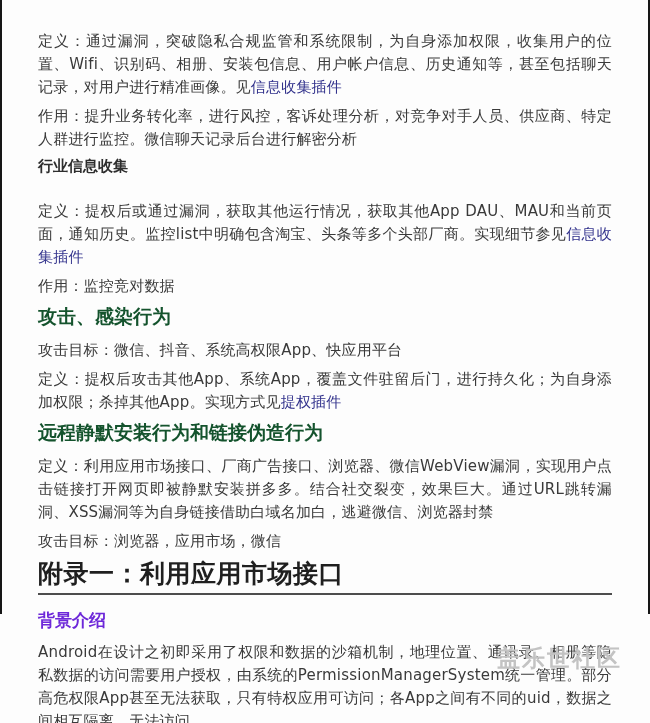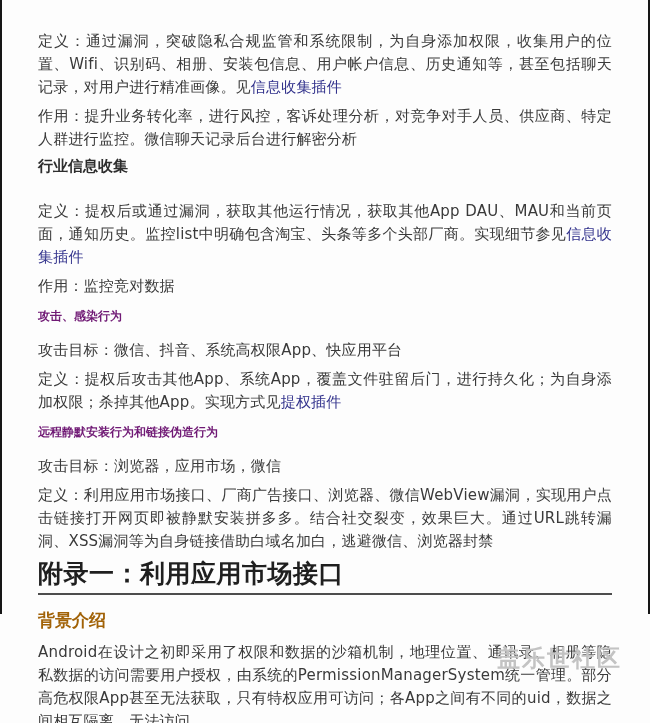--- a/index.html
+++ b/index.html
@@ -27,45 +27,45 @@
     letter-spacing: 0.2px;
   }
   .h-small {
     font-size: 15px;
     line-height: 19px;
     font-weight: 700;
     color: #2e2e2e;
     margin: 6px 0 24px 0;
   }
   .h-mid {
-    font-size: 12px;
+    font-size: 19px;
     line-height: 25px;
     font-weight: 700;
-    color: #701a75;
+    color: #14532d;
     margin: 4px 0 10px 0;
     font-family: Liberation Serif, serif;
   }
   .h-big {
     font-size: 25px;
     line-height: 30px;
     font-weight: 700;
     color: #1f1f1f;
     margin: 6px 0 0 0;
     letter-spacing: 0.5px;
   }
   .rule {
     border: none;
     border-top: 2px solid #4d4d4d;
     margin: 4px 0 0 0;
   }
   .h-sub {
     font-size: 17px;
     line-height: 22px;
     font-weight: 700;
-    color: #a16207;
+    color: #6d28d9;
     margin: 14px 0 10px 0;
   }
   .link {
     color: #32328c;
     text-decoration: none;
     cursor: pointer;
   }
   .watermark {
     position: absolute;
     right: 26px;
@@ -95,23 +95,23 @@
   <p class="para">作用：监控竞对数据</p>
 
   <h3 class="h-mid">攻击、感染行为</h3>
 
   <p class="para">攻击目标：微信、抖音、系统高权限App、快应用平台</p>
 
   <p class="para"><span>定义：提权后攻击其他App、系统App，覆盖文件驻留后门，进行持久化；为自身添加权限；杀掉其他App。实现方式见</span><a class="link">提权插件</a></p>
 
   <h3 class="h-mid">远程静默安装行为和链接伪造行为</h3>
 
+  <p class="para">定义：利用应用市场接口、厂商广告接口、浏览器、微信WebView漏洞，实现用户点击链接打开网页即被静默安装拼多多。结合社交裂变，效果巨大。通过URL跳转漏洞、XSS漏洞等为自身链接借助白域名加白，逃避微信、浏览器封禁</p>
+
   <p class="para">攻击目标：浏览器，应用市场，微信</p>
-
-  <p class="para">定义：利用应用市场接口、厂商广告接口、浏览器、微信WebView漏洞，实现用户点击链接打开网页即被静默安装拼多多。结合社交裂变，效果巨大。通过URL跳转漏洞、XSS漏洞等为自身链接借助白域名加白，逃避微信、浏览器封禁</p>
 
   <h1 class="h-big">附录一：利用应用市场接口</h1>
   <hr class="rule">
 
   <h4 class="h-sub">背景介绍</h4>
 
   <p class="para">Android在设计之初即采用了权限和数据的沙箱机制，地理位置、通讯录、相册等隐私数据的访问需要用户授权，由系统的PermissionManagerSystem统一管理。部分高危权限App甚至无法获取，只有特权应用可访问；各App之间有不同的uid，数据之间相互隔离，无法访问。</p>
 
   <div class="watermark">
     <div class="wm1">盖乐世社区</div>

